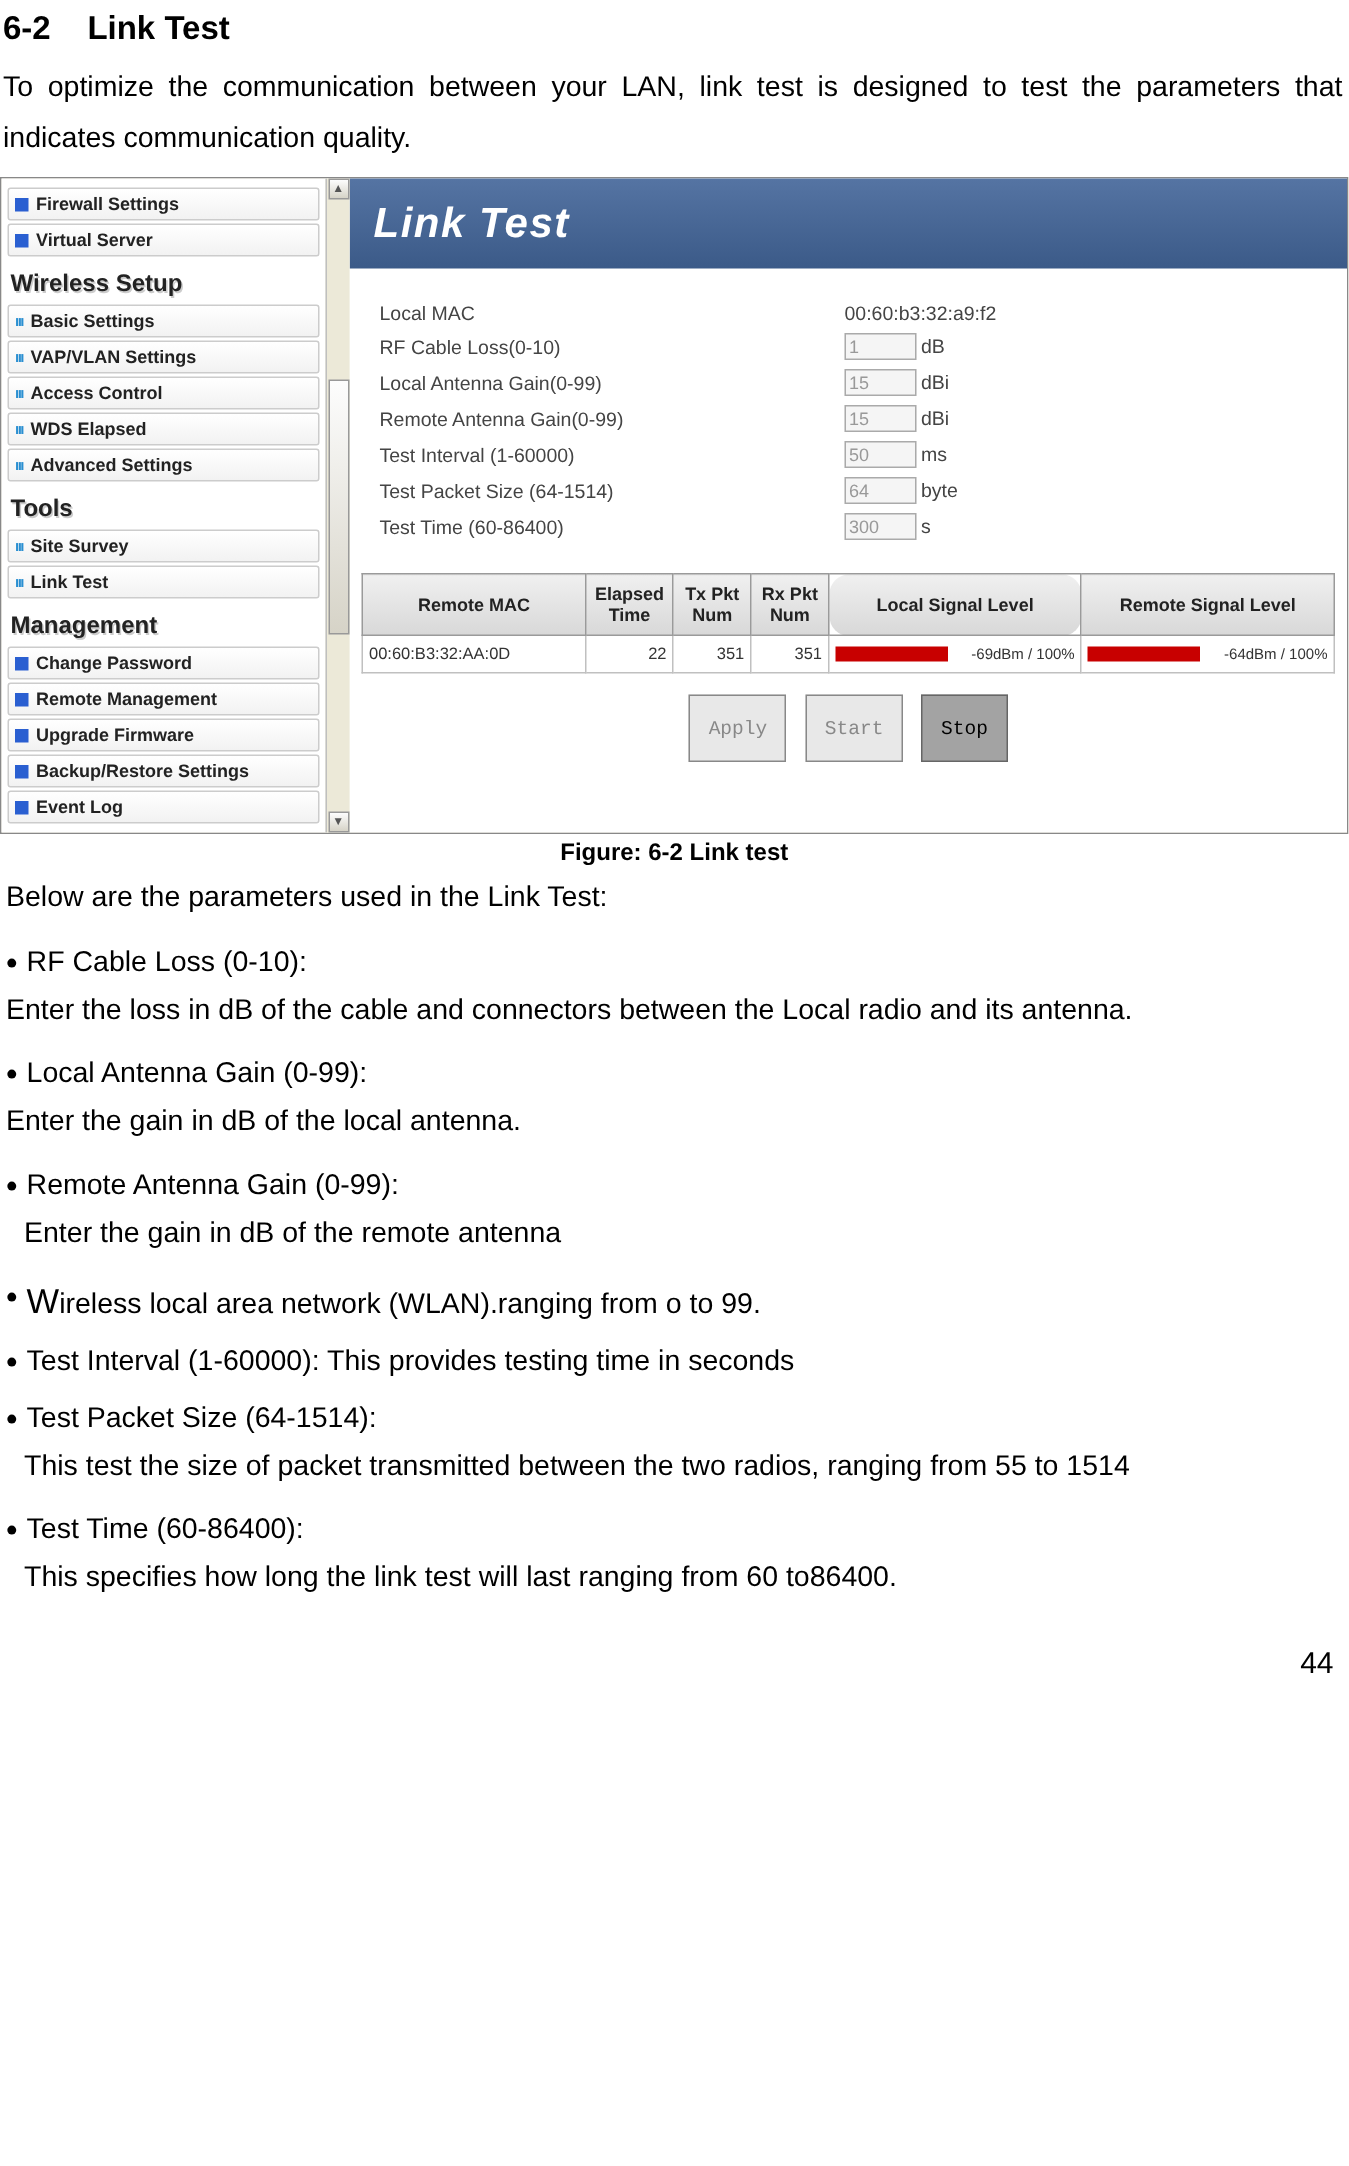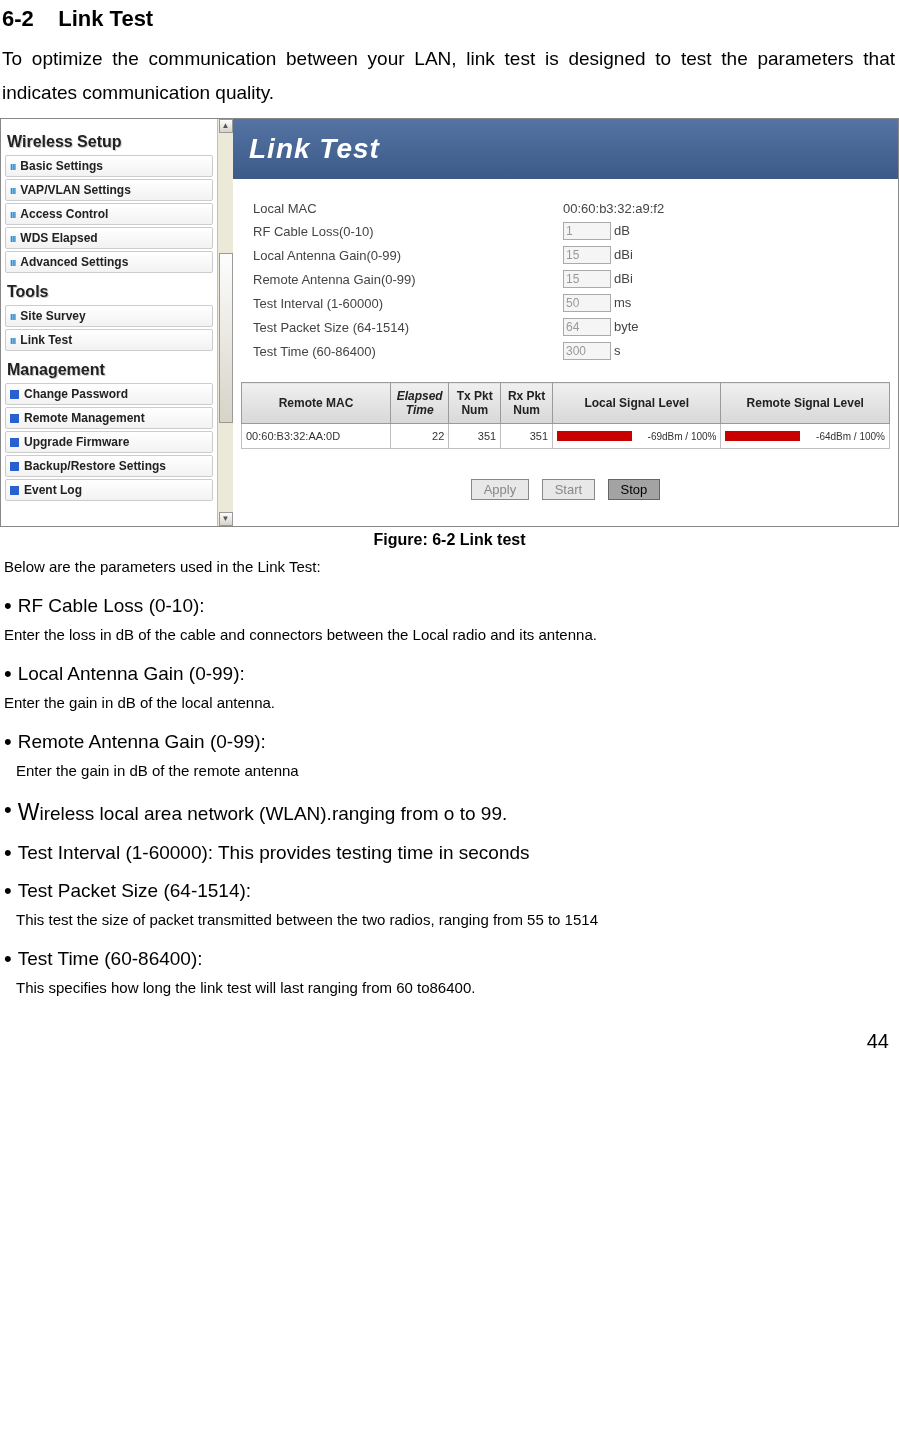--- a/index.html
+++ b/index.html
@@ -27,24 +27,24 @@
   .flab { width: 310px; }
   .fval { }
   .fin { width:48px; border:1px solid #aaa; background:#f5f5f5; color:#999; padding:1px 2px; font-size:12px; margin-right:3px;}
   .restable { margin: 10px 8px 0 8px; border:1px solid #9a9a9a; width: calc(100% - 16px); border-collapse: collapse; font-size:12px;}
   .restable th { background: linear-gradient(#f0f0f0,#d8d8d8); border:1px solid #9a9a9a; padding:6px 0; font-weight:bold; color:#222; text-align:center;}
   .restable td { border:1px solid #c0c0c0; padding:6px 4px; text-align:right; color:#333; font-size:11px;}
   .siglevel { display:flex; align-items:center; gap:16px;}
   .bar { height:10px; flex:1; background:#c80000;}
   .sigtxt { font-size:10px; text-align:right; line-height:1.1; white-space:nowrap;}
   .btnrow { text-align:center; margin:14px 0 0 0;}
-  .btn { font-family: Liberation Sans, sans-serif; font-size:13px; padding:2px 12px; margin:16px 4px; border:1px solid #888; background:#e8e8e8; color:#888;}
+  .btn { font-family: Liberation Mono, monospace; font-size:13px; padding:14px 12px; margin:0 4px; border:1px solid #888; background:#e8e8e8; color:#888;}
   .btn.active { color:#000; background:#a3a3a3; border:1px solid #666;}
   .caption { text-align:center; font-weight:bold; font-size:16px; margin:4px 0 6px 0;}
-  .body-text { font-size:15px; margin: 6px 4px; line-height:1.6;}
+  .body-text { font-size:19px; margin: 6px 4px; line-height:1.6;}
   .bullet-row { font-size:19px; margin: 16px 4px 2px 4px; display:flex; gap:6px;}
   .dot { font-size:22px; line-height:1;}
   .indent { margin-left:16px; }
   .pagenum { text-align:right; font-size:20px; margin: 30px 10px 0 0;}
 </style>
 </head>
 <body>
 
 <div class="page">
 
@@ -52,20 +52,30 @@
     <span>6-2</span>&nbsp;&nbsp;&nbsp;
     <span>Link Test</span>
   </div>
 
   <div class="intro">To optimize the communication between your LAN, link test is designed to test the parameters that indicates communication quality.</div>
 
   <div class="figwrap">
 
     <div class="sidebar">
       <div class="sidelist">
+        <div id="sb-top">
+            <div class="navitem">
+              <span class="sq"></span>
+              <span>Firewall Settings</span>
+            </div>
+            <div class="navitem">
+              <span class="sq"></span>
+              <span>Virtual Server</span>
+            </div>
+          </div>
         <div class="navhdr">Wireless Setup</div>
         <div id="sb-wireless">
             <div class="navitem">
               <span class="wi">ııı</span>
               <span>Basic Settings</span>
             </div>
             <div class="navitem">
               <span class="wi">ııı</span>
               <span>VAP/VLAN Settings</span>
             </div>
@@ -154,24 +164,24 @@
         <div class="frow">
           <div class="flab">Test Time (60-86400)</div>
           <div class="fval"><input class="fin" disabled="" value="300" style=""><span>s</span></div>
         </div>
       </div>
 
       <table class="restable">
         <thead>
             <tr id="thdr">
               <th style="width: 23%;">Remote MAC</th>
-              <th style="width: 9%; font-style: italic;">Elapsed Time</th>
+              <th style="width: 9%;">Elapsed Time</th>
               <th style="width: 8%;">Tx Pkt Num</th>
               <th style="width: 8%;">Rx Pkt Num</th>
-              <th style="width: 26%;">Local Signal Level</th>
+              <th style="width: 26%; border-radius: 13px;">Local Signal Level</th>
               <th style="width: 26%;">Remote Signal Level</th>
             </tr>
           </thead>
         <tbody>
             <tr>
           <td style="text-align:left">00:60:B3:32:AA:0D</td>
           <td>22</td>
           <td>351</td>
           <td>351</td>
           <td>

